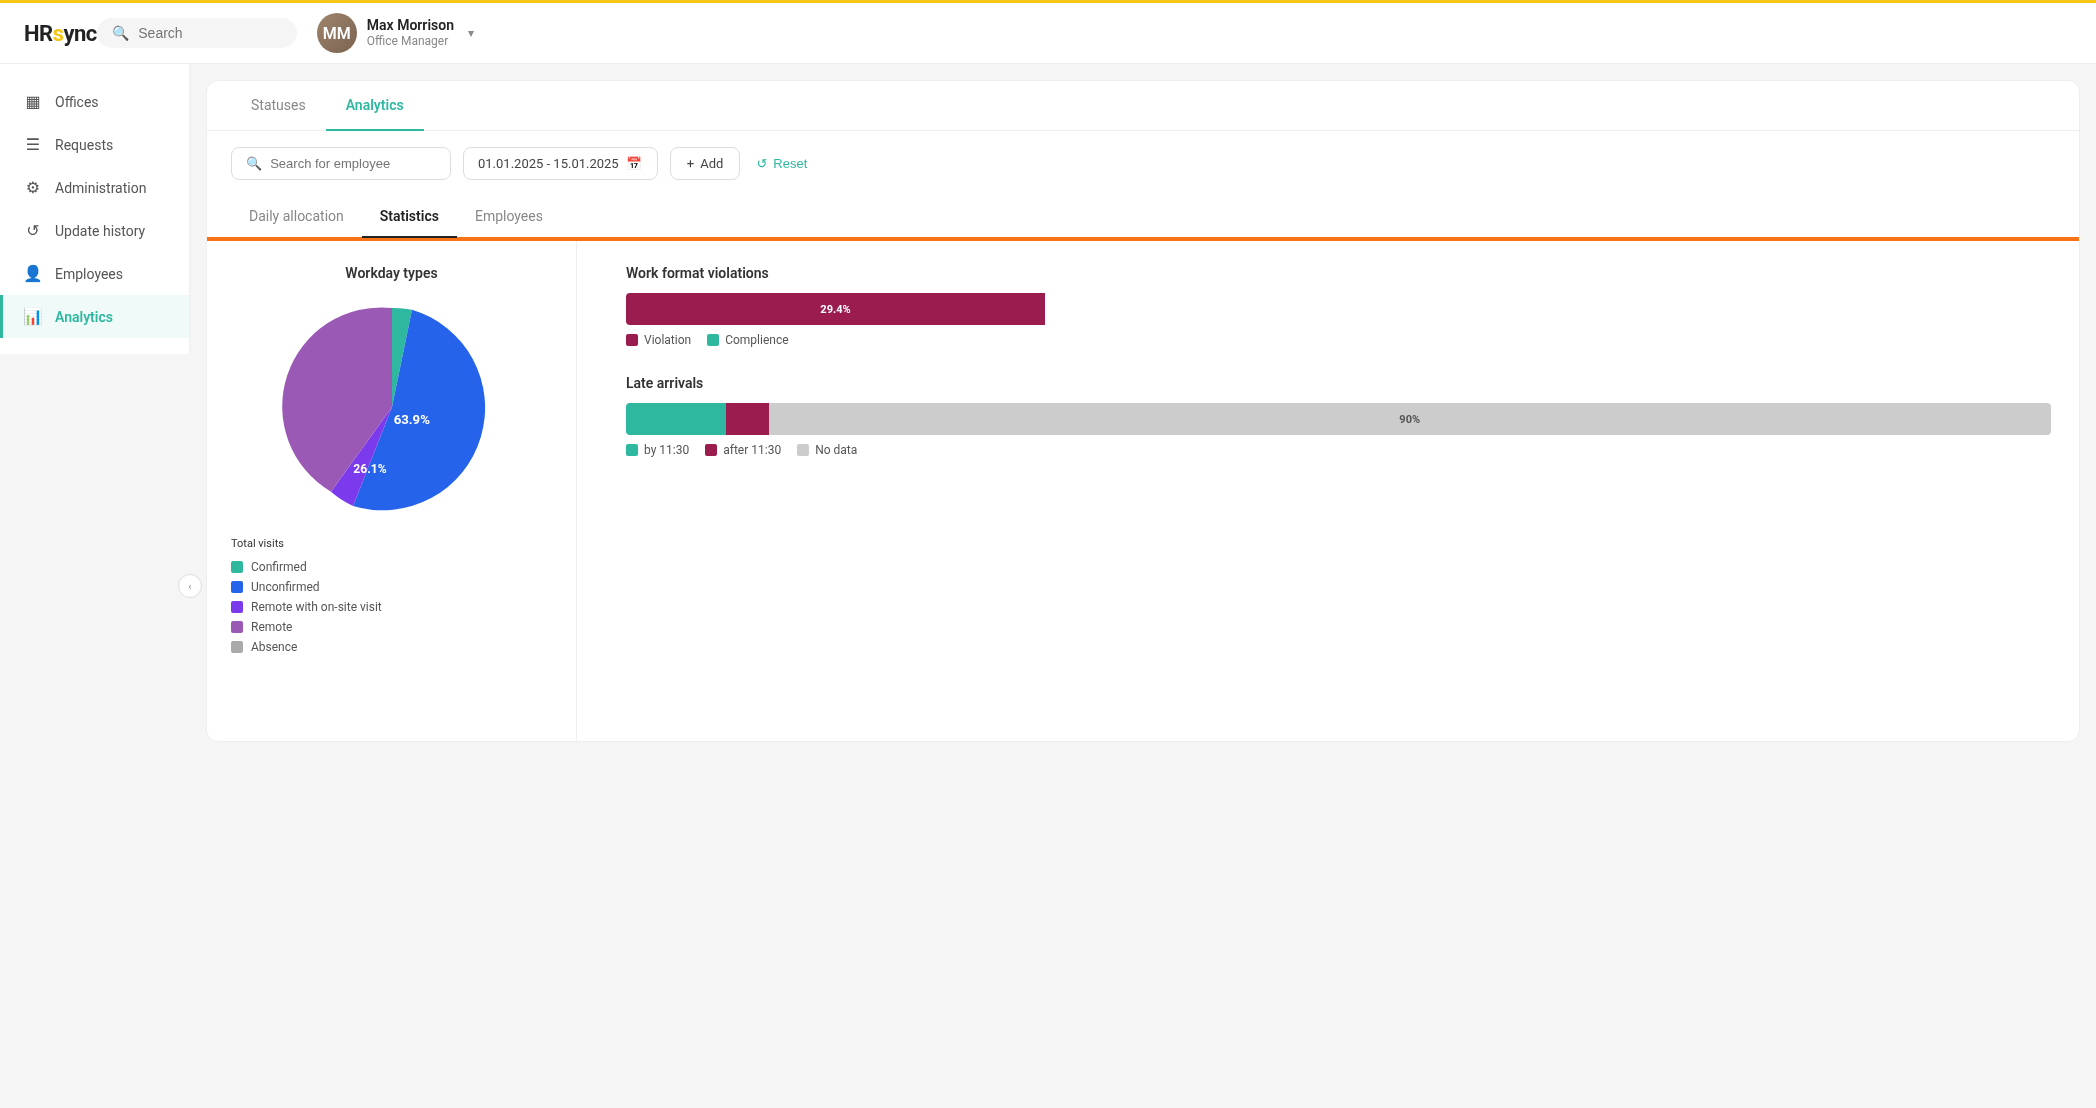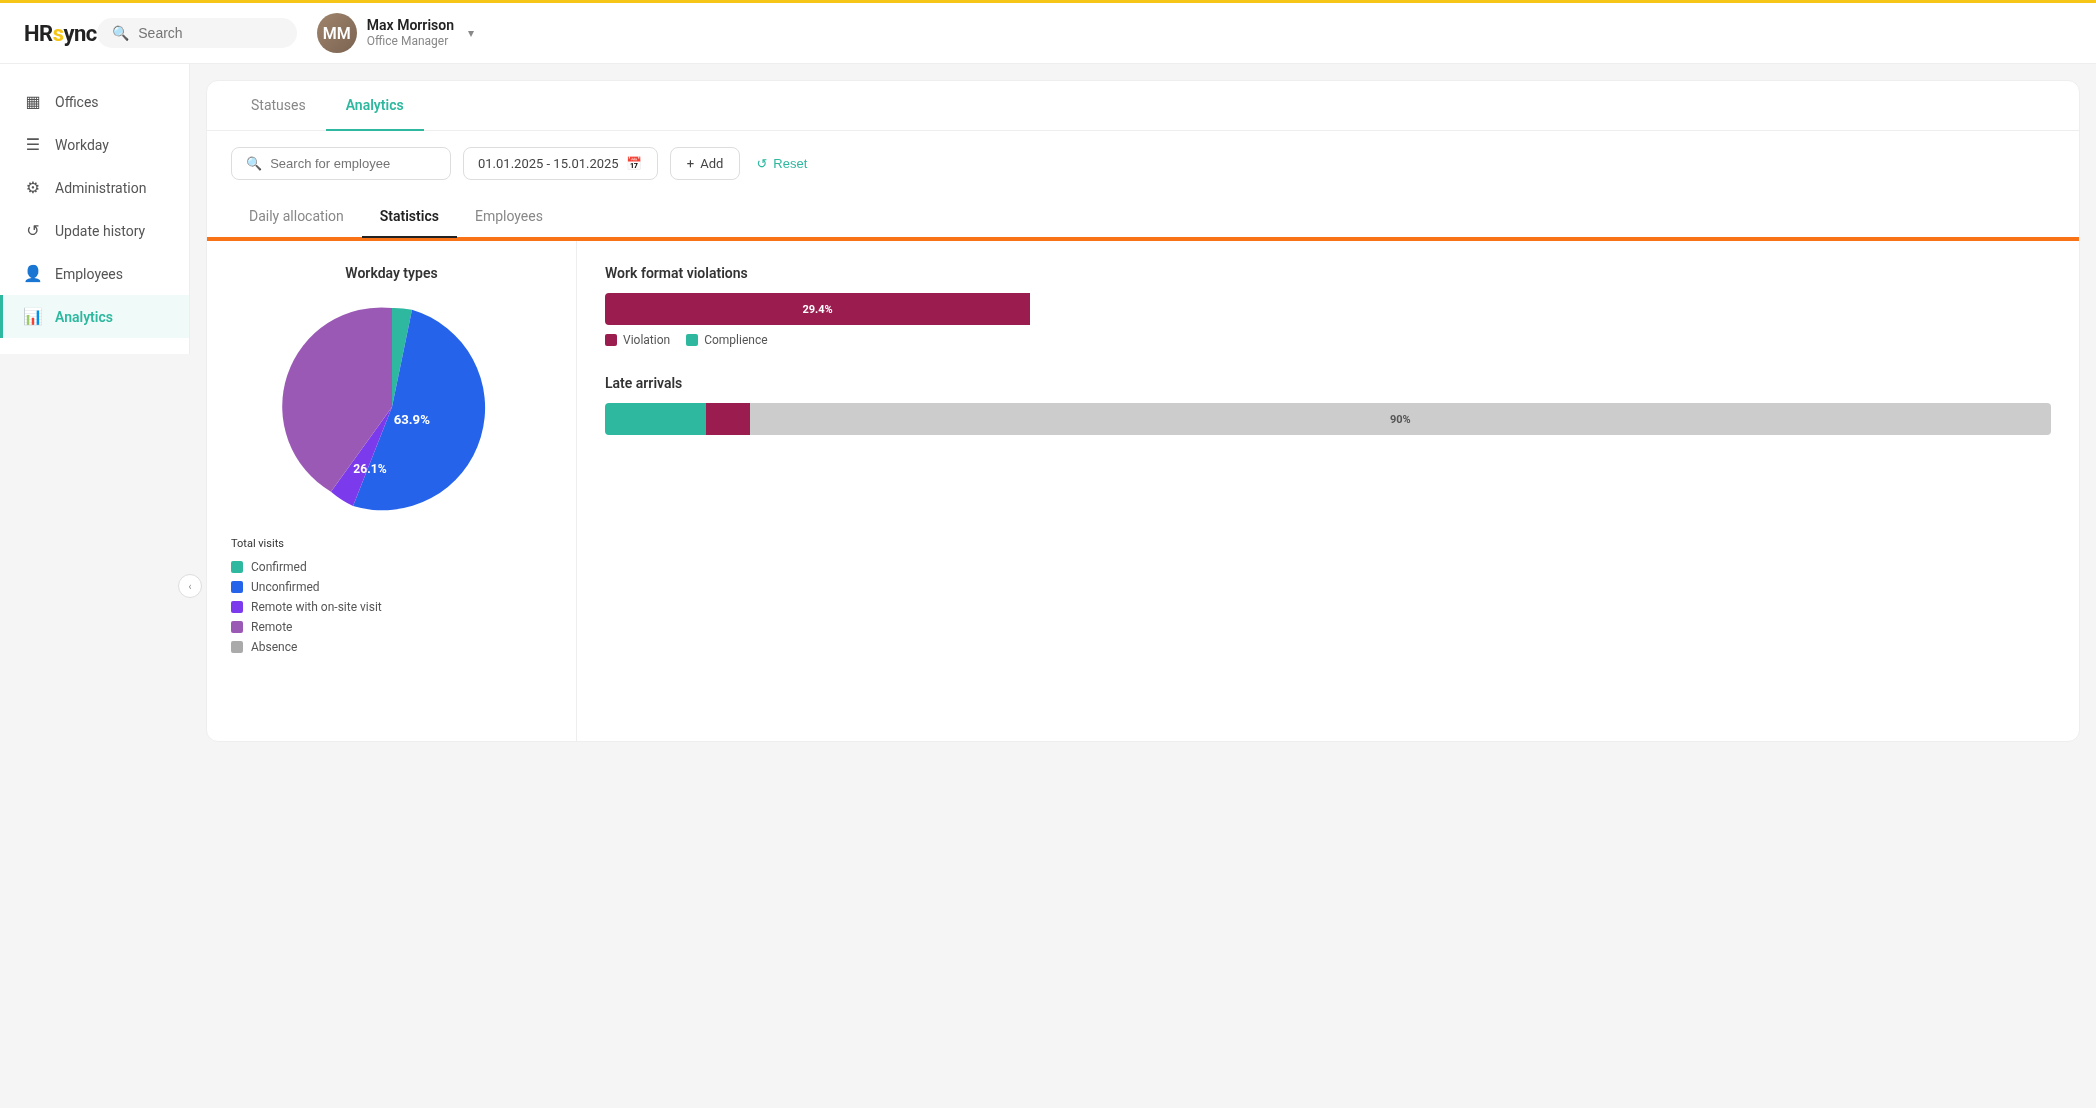--- a/index.html
+++ b/index.html
@@ -224,20 +224,21 @@
     .sub-tab.active {
       color: #222;
       border-bottom: 2px solid #222;
       font-weight: 600;
     }
 
     
     .analytics-panels {
       display: flex;
       min-height: 500px;
+      gap: 21px;
     }
     .left-panel {
       width: 370px;
       padding: 24px;
       border-right: 1px solid #eee;
       flex-shrink: 0;
     }
     .right-panel {
       flex: 1;
       padding: 24px 28px;
@@ -372,21 +373,21 @@
 <div class="layout">
 
   <div class="sidebar-wrapper">
     <div class="sidebar">
       <div class="sidebar-item">
         <span class="sidebar-icon">▦</span>
         <span>Offices</span>
       </div>
       <div class="sidebar-item">
         <span class="sidebar-icon">☰</span>
-        <span>Workday</span>
+        <span>Requests</span>
       </div>
       <div class="sidebar-item">
         <span class="sidebar-icon">⚙</span>
         <span>Administration</span>
       </div>
       <div class="sidebar-item">
         <span class="sidebar-icon">↺</span>
         <span>Update history</span>
       </div>
       <div class="sidebar-item">
@@ -496,20 +497,34 @@
             </div>
           </div>
 
           <div class="chart-section">
             <div class="chart-title">Late arrivals</div>
             <div class="bar-container">
               <div class="bar-segment" style="width:7%;background:#2db89f;"></div>
               <div class="bar-segment" style="width:3%;background:#9b1c4e;"></div>
               <div class="bar-segment" style="width:90%;background:#ccc;color:#555;">90%</div>
             </div>
+            <div class="bar-legend">
+              <div class="bar-legend-item">
+                <div class="legend-sq" style="background:#2db89f;"></div>
+                <span>by 11:30</span>
+              </div>
+              <div class="bar-legend-item">
+                <div class="legend-sq" style="background:#9b1c4e;"></div>
+                <span>after 11:30</span>
+              </div>
+              <div class="bar-legend-item">
+                <div class="legend-sq" style="background:#ccc;"></div>
+                <span>No data</span>
+              </div>
+            </div>
           </div>
 
         </div>
       </div>
 
     </div>
   </div>
 </div>
 
 </body></html>

